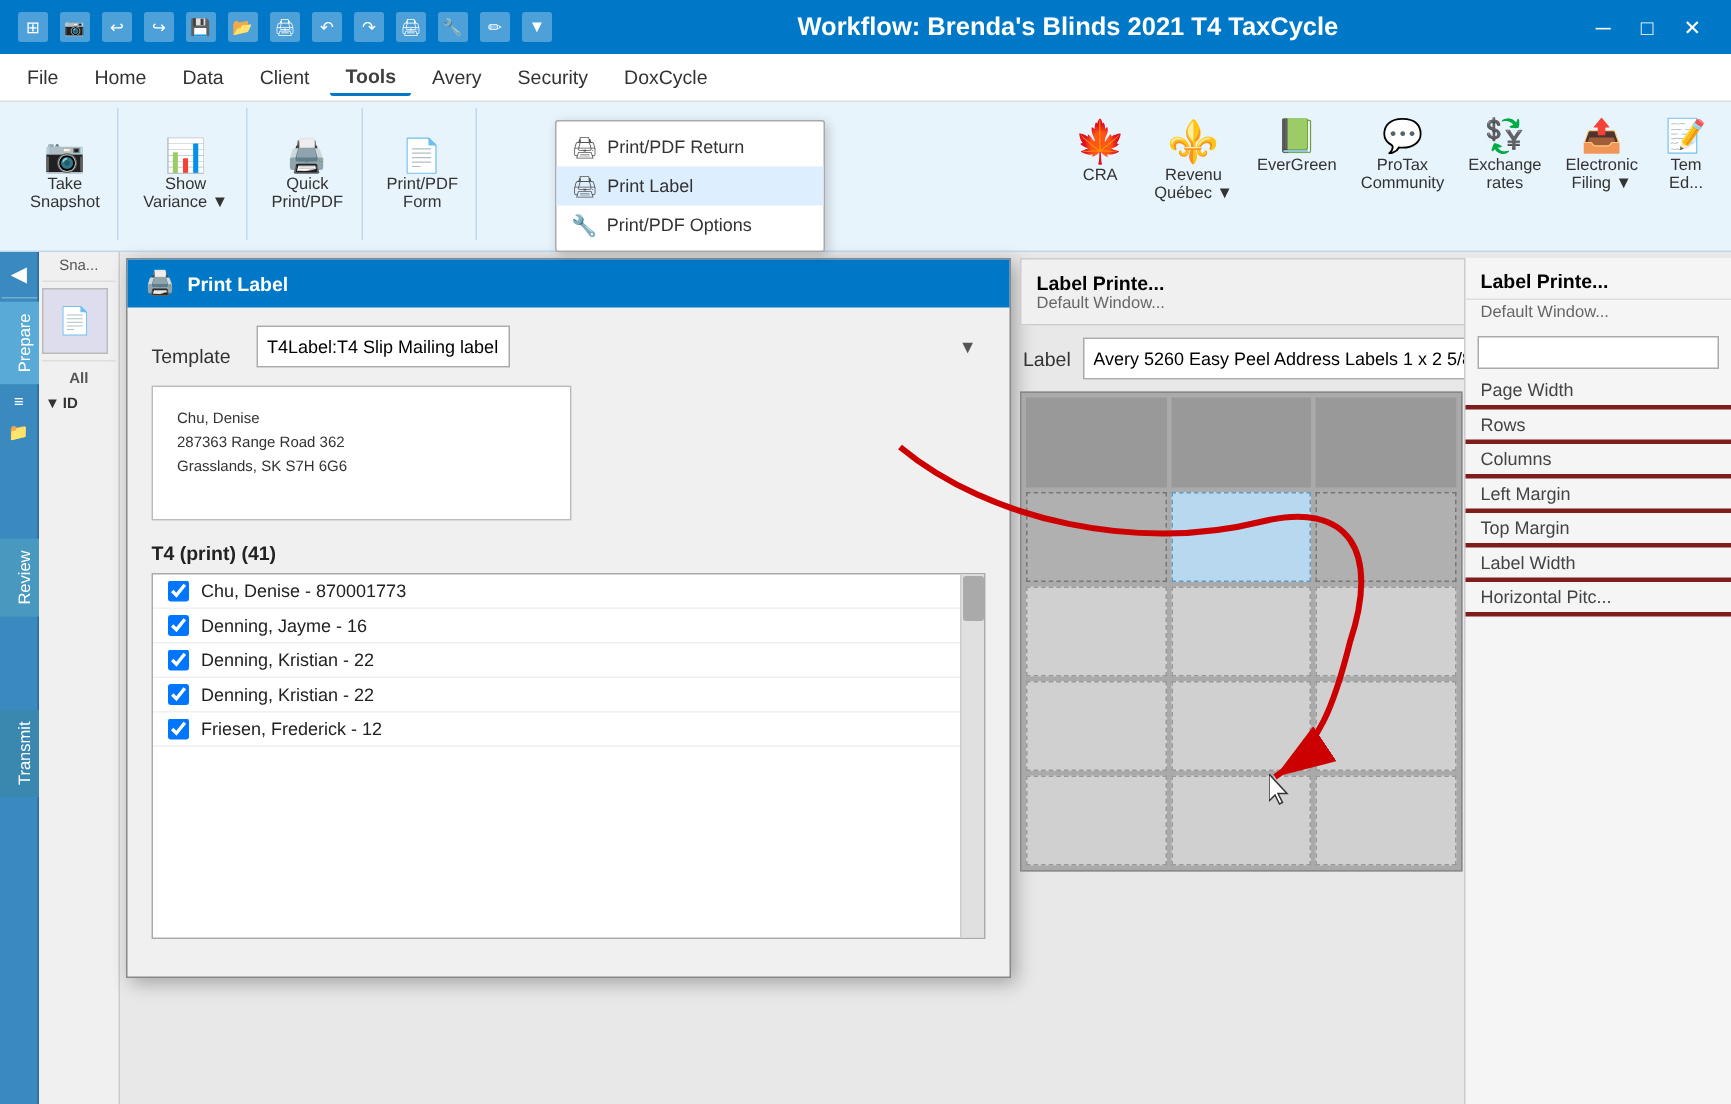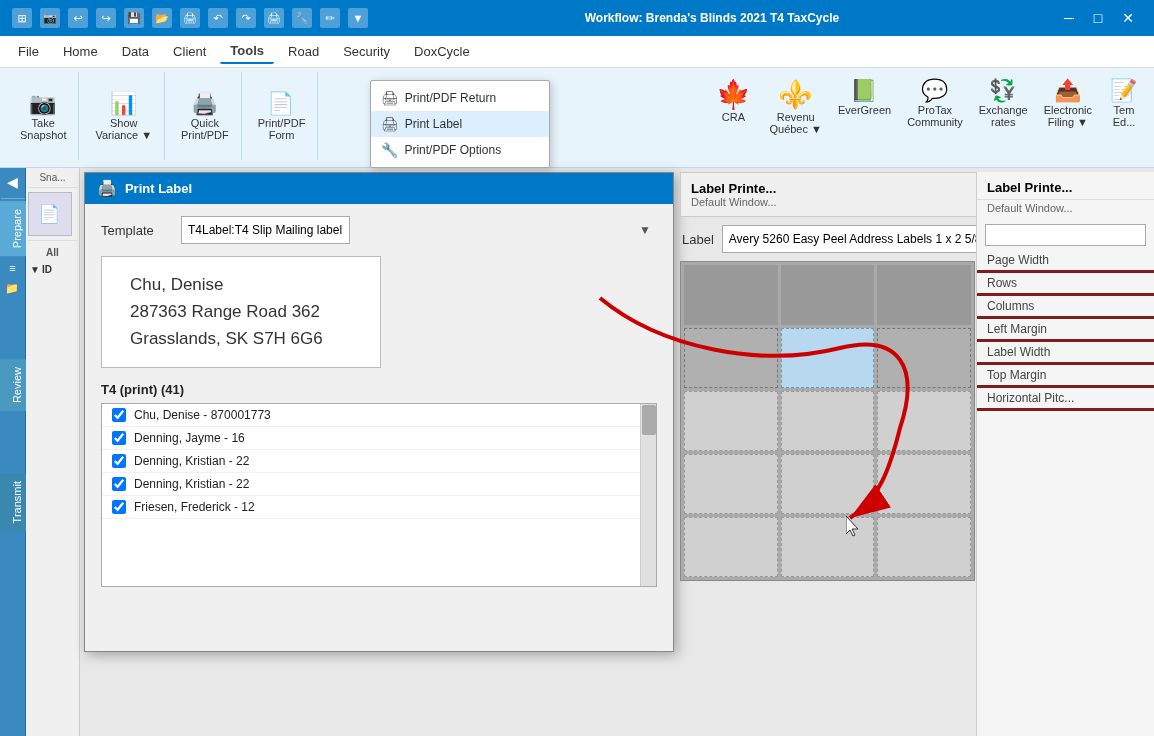--- a/index.html
+++ b/index.html
@@ -9,21 +9,21 @@
     .title-bar {
       background: #0078c8;
       height: 36px;
       display: flex;
       align-items: center;
       padding: 0 12px;
       justify-content: space-between;
     }
     .title-bar-icons { display: flex; gap: 8px; align-items: center; }
     .title-bar-icon { width: 20px; height: 20px; background: rgba(255,255,255,0.3); border-radius: 2px; display: flex; align-items: center; justify-content: center; color: white; font-size: 11px; }
-    .title-bar-title { color: white; font-size: 12px; font-weight: 600; }
+    .title-bar-title { color: white; font-size: 17px; font-weight: 600; }
     .title-bar-controls { display: flex; gap: 4px; }
     .title-bar-btn { color: white; font-size: 14px; padding: 2px 8px; cursor: pointer; }
 
     
     .menu-bar {
       background: white;
       height: 32px;
       display: flex;
       align-items: center;
       padding: 0 8px;
@@ -111,21 +111,21 @@
       color: white;
       padding: 6px 12px;
       display: flex;
       align-items: center;
       gap: 8px;
       font-size: 13px;
       font-weight: 600;
     }
     .dialog-title-icon { font-size: 16px; }
     .dialog-body { padding: 12px 16px; }
-    .dialog-row { display: flex; align-items: center; gap: 10px; margin-bottom: 12px; }
+    .dialog-row { display: flex; align-items: flex-end; gap: 0; margin-bottom: 12px; }
     .dialog-label { font-size: 13px; color: #333; min-width: 70px; }
     .dialog-select {
       flex: 1;
       height: 28px;
       border: 1px solid #aaa;
       background: white;
       font-size: 12px;
       padding: 0 6px;
       appearance: none;
       cursor: pointer;
@@ -138,40 +138,40 @@
       transform: translateY(-50%);
       pointer-events: none;
       font-size: 12px;
       color: #555;
     }
 
     
     .address-box {
       border: 1px solid #bbb;
       background: white;
-      padding: 14px 28px;
+      padding: 14px 16px;
       margin-bottom: 14px;
       width: 280px;
       min-height: 90px;
-      font-size: 17px;
+      font-size: 10px;
       line-height: 1.6;
       color: #333;
     }
 
     
     .list-section-title {
       font-size: 13px;
       font-weight: 600;
       margin-bottom: 6px;
       color: #222;
     }
     .list-container {
       border: 1px solid #aaa;
       background: white;
-      height: 184px;
+      height: 244px;
       overflow-y: auto;
       position: relative;
     }
     .list-item {
       display: flex;
       align-items: center;
       gap: 8px;
       padding: 4px 10px;
       font-size: 12px;
       color: #222;
@@ -216,21 +216,21 @@
     <span class="title-bar-btn">✕</span>
   </div>
 </div>
 
 <div class="menu-bar">
   <span class="menu-item">File</span>
   <span class="menu-item">Home</span>
   <span class="menu-item">Data</span>
   <span class="menu-item">Client</span>
   <span class="menu-item active">Tools</span>
-  <span class="menu-item">Road</span>
+  <span class="menu-item">Avery</span>
   <span class="menu-item">Security</span>
   <span class="menu-item">DoxCycle</span>
 </div>
 
 <div class="ribbon" style="position:relative;">
 
   <div class="ribbon-group">
     <div class="ribbon-btn">
       <span class="ribbon-icon">📷</span>
       <span class="ribbon-label" style="white-space:pre-line;">Take
@@ -432,25 +432,25 @@
         </div>
         <div class="props-item">
           <span class="props-item-label">Columns</span>
           <span class="props-item-value"></span>
         </div>
         <div class="props-item">
           <span class="props-item-label">Left Margin</span>
           <span class="props-item-value"></span>
         </div>
         <div class="props-item">
+          <span class="props-item-label">Top Margin</span>
+          <span class="props-item-value"></span>
+        </div>
+        <div class="props-item">
           <span class="props-item-label">Label Width</span>
-          <span class="props-item-value"></span>
-        </div>
-        <div class="props-item">
-          <span class="props-item-label">Top Margin</span>
           <span class="props-item-value"></span>
         </div>
         <div class="props-item">
           <span class="props-item-label">Horizontal Pitc...</span>
           <span class="props-item-value"></span>
         </div>
       </div>
     </div>
 
     <svg style="position:absolute; top:0; left:0; width:100%; height:100%; pointer-events:none; z-index:500;">

